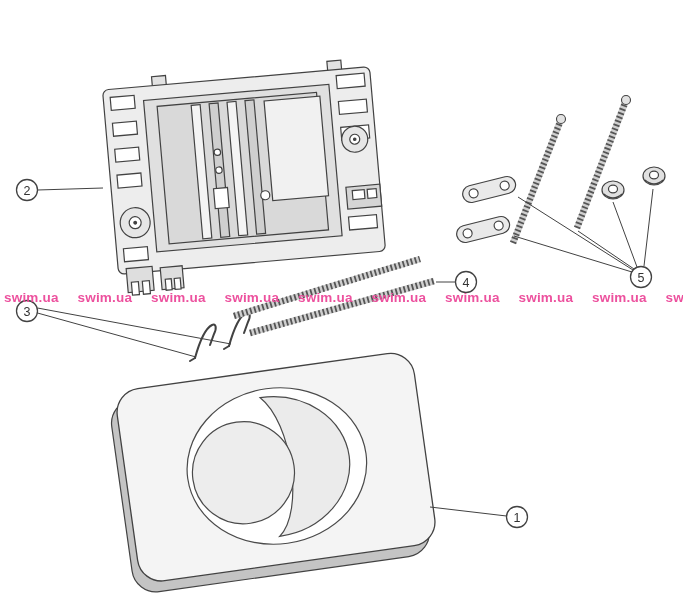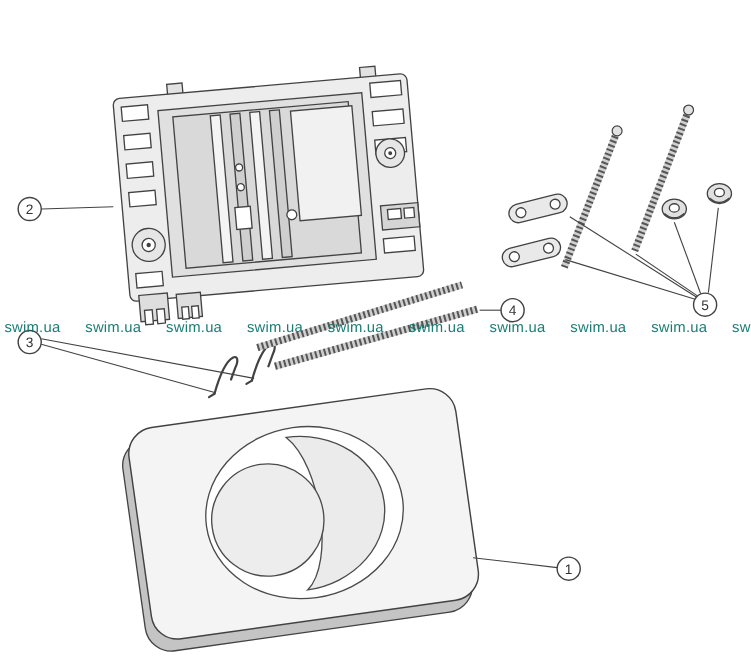--- a/index.html
+++ b/index.html
@@ -7,22 +7,22 @@
     position:relative;
     width:683px;height:600px;
     overflow:hidden;
     background:#ffffff;
     font-family:"Liberation Sans","DejaVu Sans",sans-serif;
   }
   #drawing{position:absolute;left:0;top:0;z-index:1;}
   .wm-layer{position:absolute;left:0;top:0;width:683px;height:600px;z-index:2;pointer-events:none;}
   .wm{
     position:absolute;top:290px;
-    font-size:13.5px;color:#0f766e;opacity:.95;
-    white-space:nowrap;letter-spacing:.2px;
+    font-size:13.5px;color:#ec4899;opacity:.95;
+    white-space:nowrap;letter-spacing:.2px;font-weight:bold;
   }
   .lbl-txt{
     font-family:"Liberation Sans","DejaVu Sans",sans-serif;
     font-size:12.5px;fill:#333333;
   }
 </style>
 </head>
 <body>
 
 <div id="stage">

